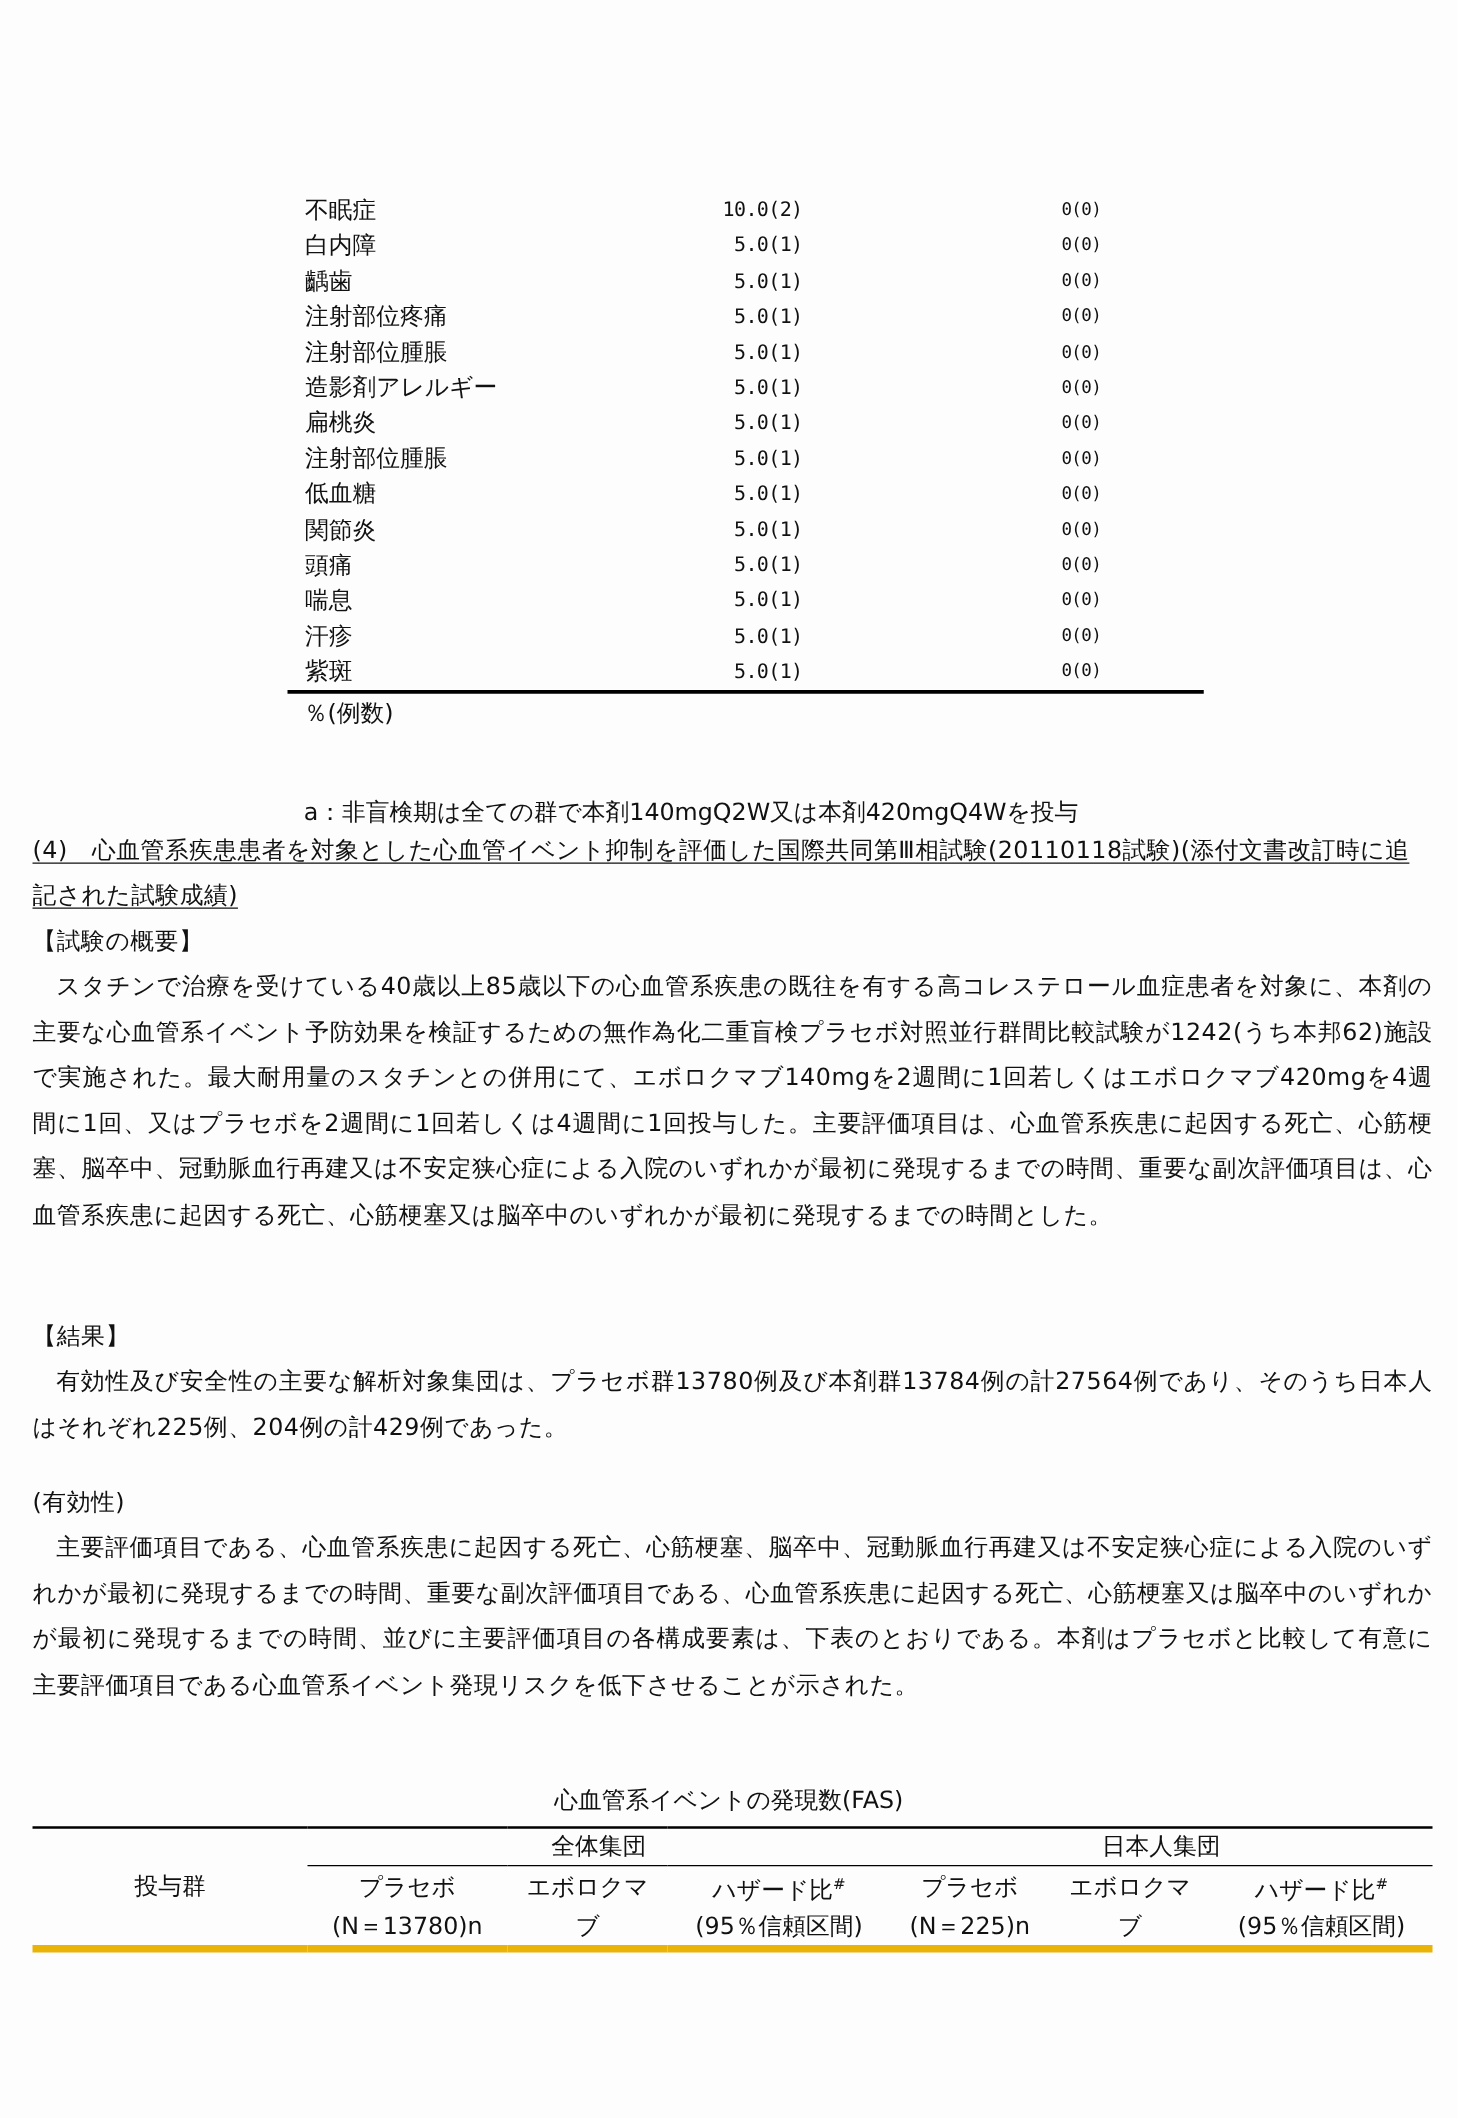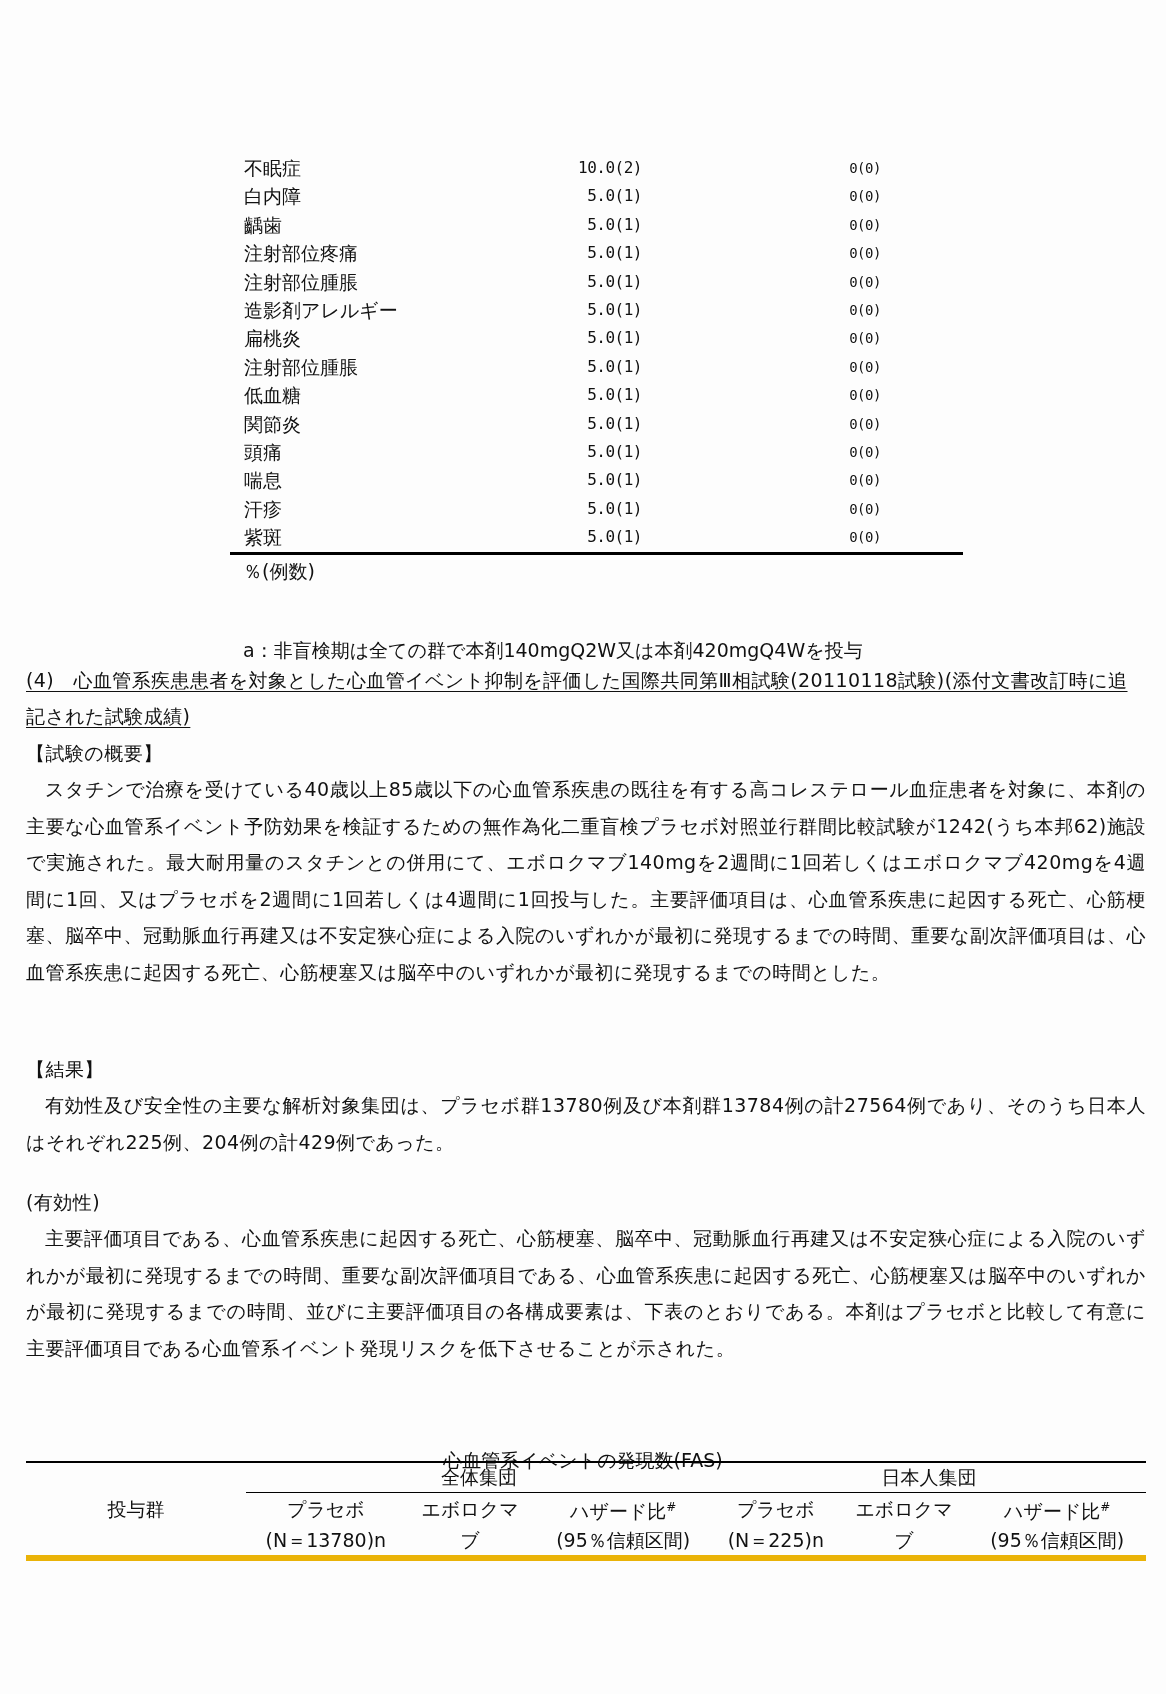--- a/index.html
+++ b/index.html
@@ -18,21 +18,21 @@
   .ae-note2 { position: absolute; left: 243px; top: 592px; line-height: 28px; margin-top: 44px; }
 
   .sec-heading {
     position: absolute; left: 26px; top: 662px; width: 1120px;
     line-height: 36px; text-decoration: underline; text-underline-offset: 4px;
     letter-spacing: 0.4px;
   }
   .para { position: absolute; left: 26px; width: 1120px; line-height: 36.5px; text-align: justify; letter-spacing: 0.45px; }
   .indent { text-indent: 1em; }
 
-  .tbl-title { position: absolute; left: 0; width: 1166px; top: 1425px; text-align: center; line-height: 30px; margin-top: 20px; }
+  .tbl-title { position: absolute; left: 0; width: 1166px; top: 1425px; text-align: center; line-height: 30px; }
   .ev-table { position: absolute; left: 26px; top: 1461px; width: 1120px; border-collapse: collapse; }
   .ev-table td { padding: 0; text-align: center; line-height: 29px; font-size: 19px; }
   .ev-table .top { border-top: 2px solid #000; }
   .ev-table .bottom { border-bottom: 6px solid #eab308; }
   .ev-table .subline { border-bottom: 1.5px solid #000; }
   sup { font-size: 12px; }
 </style>
 </head>
 <body>
 

